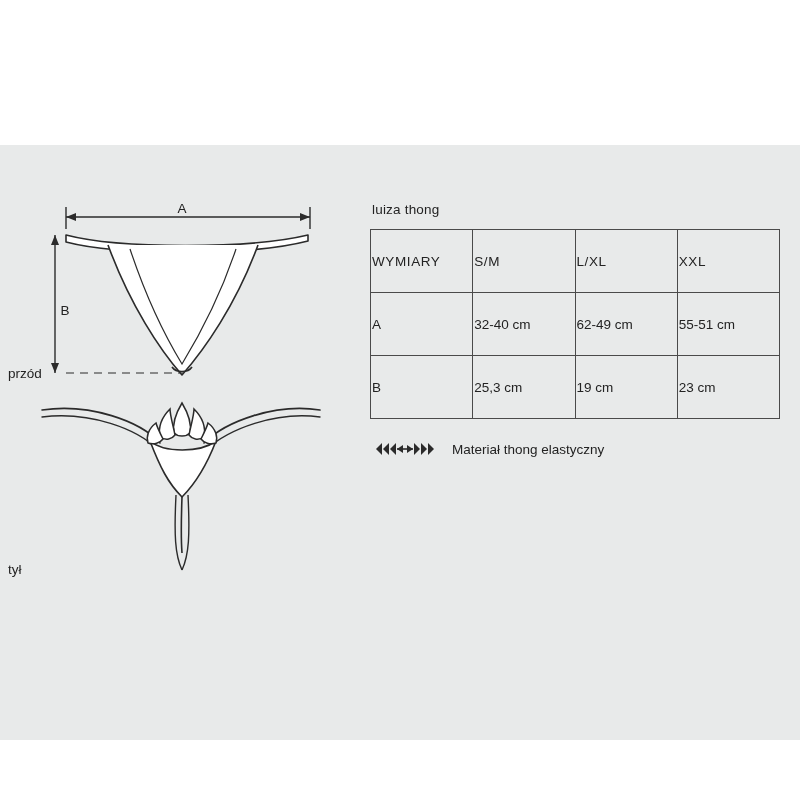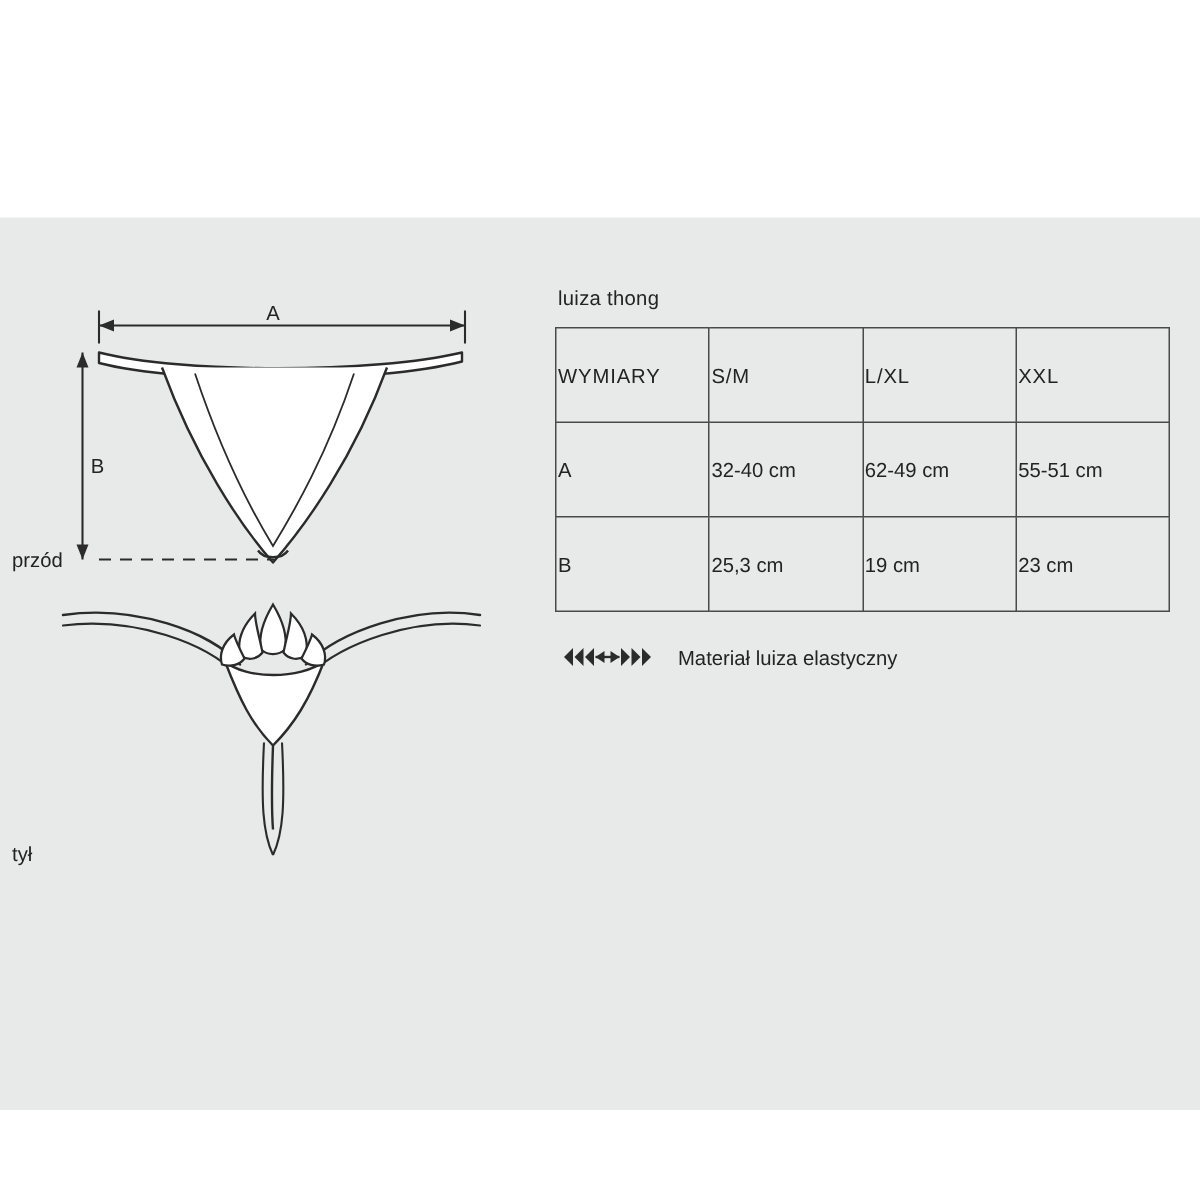--- a/index.html
+++ b/index.html
@@ -27,21 +27,21 @@
     top: 0;
     width: 360px;
     height: 595px;
   }
   .diagram svg {
     display: block;
   }
   .table-area {
     position: absolute;
     left: 370px;
-    top: 46px;
+    top: 57px;
     width: 420px;
   }
   .product-title {
     font-size: 13.5px;
     color: #232323;
     margin: 0 0 12px 2px;
     letter-spacing: 0.2px;
   }
   table.size-table {
     border-collapse: collapse;
@@ -160,17 +160,17 @@
         <polygon points="10,2 4,8 10,14" fill="#2b2b2b"></polygon>
         <polygon points="17,2 11,8 17,14" fill="#2b2b2b"></polygon>
         <polygon points="24,2 18,8 24,14" fill="#2b2b2b"></polygon>
         <line x1="25" y1="8" x2="41" y2="8" stroke="#2b2b2b" stroke-width="1.6"></line>
         <polygon points="25,8 31,4 31,12" fill="#2b2b2b"></polygon>
         <polygon points="41,8 35,4 35,12" fill="#2b2b2b"></polygon>
         <polygon points="42,2 48,8 42,14" fill="#2b2b2b"></polygon>
         <polygon points="49,2 55,8 49,14" fill="#2b2b2b"></polygon>
         <polygon points="56,2 62,8 56,14" fill="#2b2b2b"></polygon>
       </svg>
-      <span class="elastic-text">Materiał luiza elastyczny</span>
+      <span class="elastic-text">Materiał thong elastyczny</span>
     </div>
   </div>
 
 </div>
 
 </body></html>

